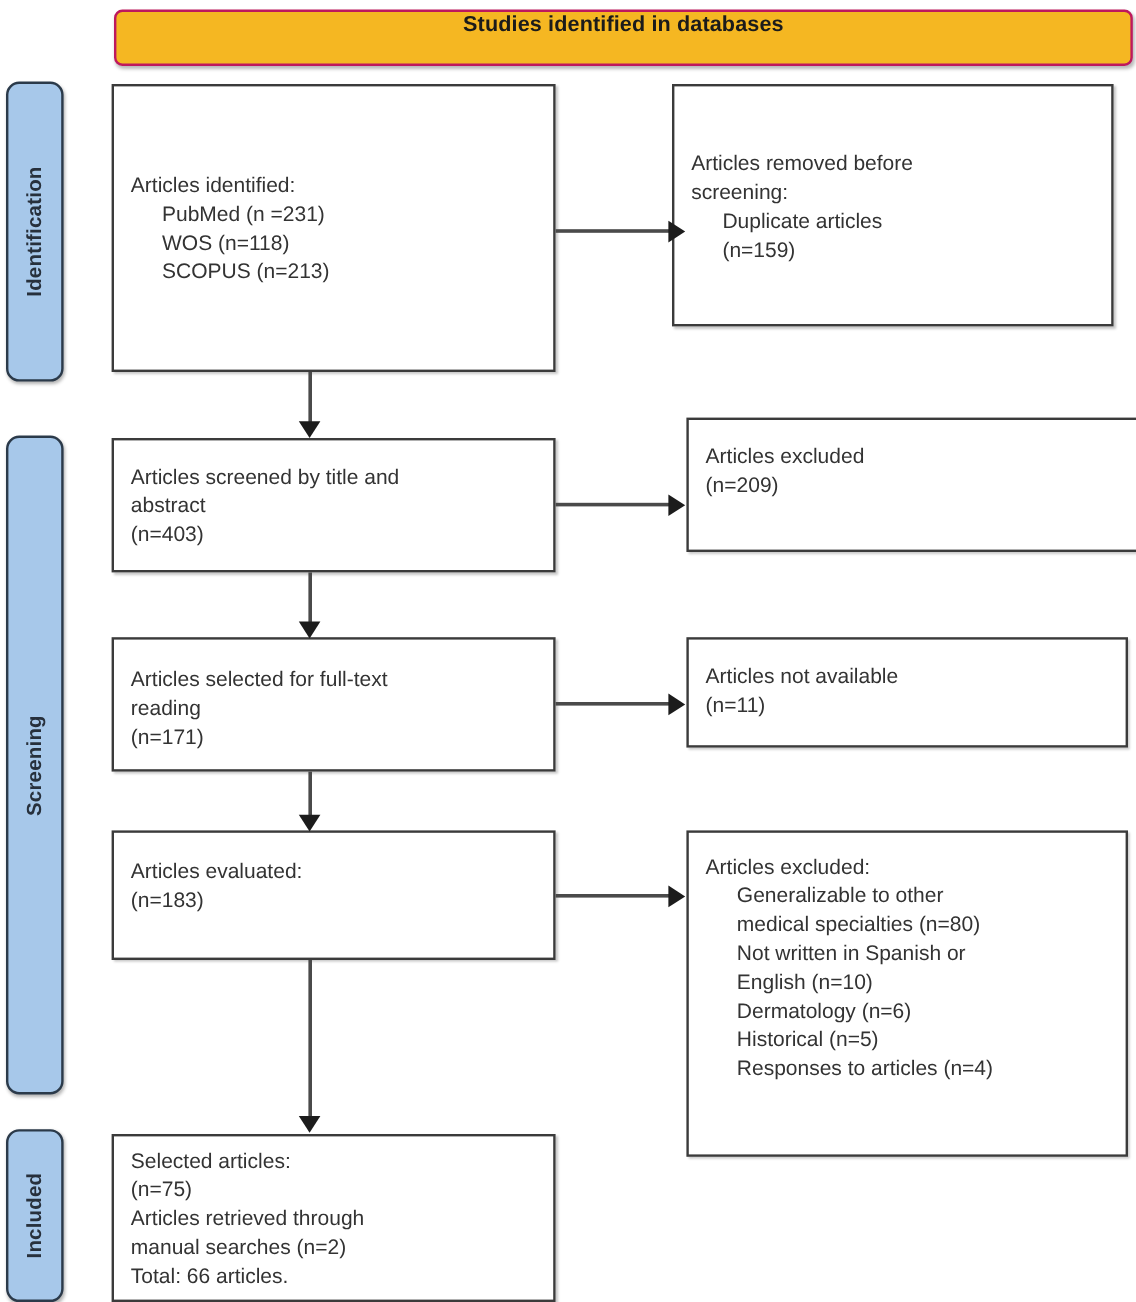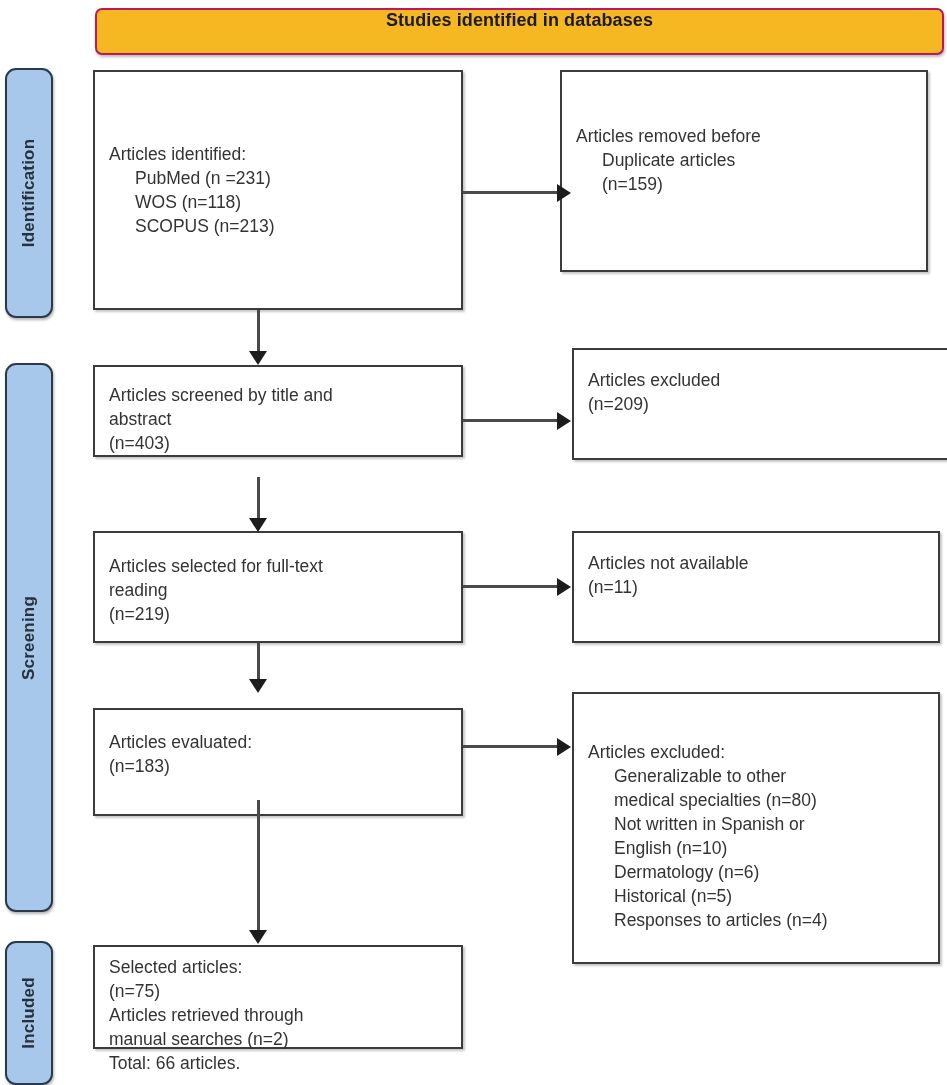--- a/index.html
+++ b/index.html
@@ -87,37 +87,37 @@
     line-height: 24px;
     color: #333333;
     white-space: pre;
   }
   .indent-1 { padding-left: 26px; }
 
   .box-identified     { left: 93px;  top: 70px;  width: 370px; height: 240px; }
   .box-removed        { left: 560px; top: 70px;  width: 368px; height: 202px; align-items: flex-start; }
   .box-removed .box-inner { padding-top: 52px; }
 
-  .box-screened       { left: 93px;  top: 365px; width: 370px; height: 92px; align-items: flex-end; }
+  .box-screened       { left: 93px;  top: 365px; width: 370px; height: 112px; align-items: flex-start; }
   .box-screened .box-inner { padding-top: 18px; }
   .box-excluded-1     { left: 572px; top: 348px; width: 412px; height: 112px; align-items: flex-start; }
   .box-excluded-1 .box-inner { padding-top: 18px; }
 
   .box-fulltext       { left: 93px;  top: 531px; width: 370px; height: 112px; align-items: flex-start; }
   .box-fulltext .box-inner { padding-top: 21px; }
-  .box-notavailable   { left: 572px; top: 531px; width: 368px; height: 112px; align-items: flex-start; }
+  .box-notavailable   { left: 572px; top: 531px; width: 368px; height: 92px; align-items: flex-start; }
   .box-notavailable .box-inner { padding-top: 18px; }
 
-  .box-evaluated      { left: 93px;  top: 692px; width: 370px; height: 108px; align-items: flex-start; margin-top: 16px; }
+  .box-evaluated      { left: 93px;  top: 692px; width: 370px; height: 108px; align-items: flex-start; }
   .box-evaluated .box-inner { padding-top: 20px; }
 
   .box-excluded-2     { left: 572px; top: 692px; width: 368px; height: 272px; align-items: flex-start; }
-  .box-excluded-2 .box-inner { padding-top: 16px; margin-top: 30px; }
-
-  .box-selected       { left: 93px;  top: 945px; width: 370px; height: 104px; align-items: flex-start; }
+  .box-excluded-2 .box-inner { padding-top: 16px; }
+
+  .box-selected       { left: 93px;  top: 945px; width: 370px; height: 140px; align-items: flex-start; }
   .box-selected .box-inner { padding-top: 8px; }
 
   
   .conn {
     position: absolute;
   }
   .conn-h {
     height: 3px;
     background: #4a4a4a;
   }
@@ -187,20 +187,21 @@
       <div class="line">Articles identified:</div>
       <div class="line indent-1">PubMed (n =231)</div>
       <div class="line indent-1">WOS (n=118)</div>
       <div class="line indent-1">SCOPUS (n=213)</div>
     </div>
   </div>
 
   <div class="box box-removed">
     <div class="box-inner">
       <div class="line">Articles removed before</div>
+      <div class="line">screening:</div>
       <div class="line indent-1">Duplicate articles</div>
       <div class="line indent-1">(n=159)</div>
     </div>
   </div>
 
   <div class="box box-screened">
     <div class="box-inner">
       <div class="line">Articles screened by title and</div>
       <div class="line">abstract</div>
       <div class="line">(n=403)</div>
@@ -211,21 +212,21 @@
     <div class="box-inner">
       <div class="line">Articles excluded</div>
       <div class="line">(n=209)</div>
     </div>
   </div>
 
   <div class="box box-fulltext">
     <div class="box-inner">
       <div class="line">Articles selected for full-text</div>
       <div class="line">reading</div>
-      <div class="line">(n=219)</div>
+      <div class="line">(n=171)</div>
     </div>
   </div>
 
   <div class="box box-notavailable">
     <div class="box-inner">
       <div class="line">Articles not available</div>
       <div class="line">(n=11)</div>
     </div>
   </div>
 

